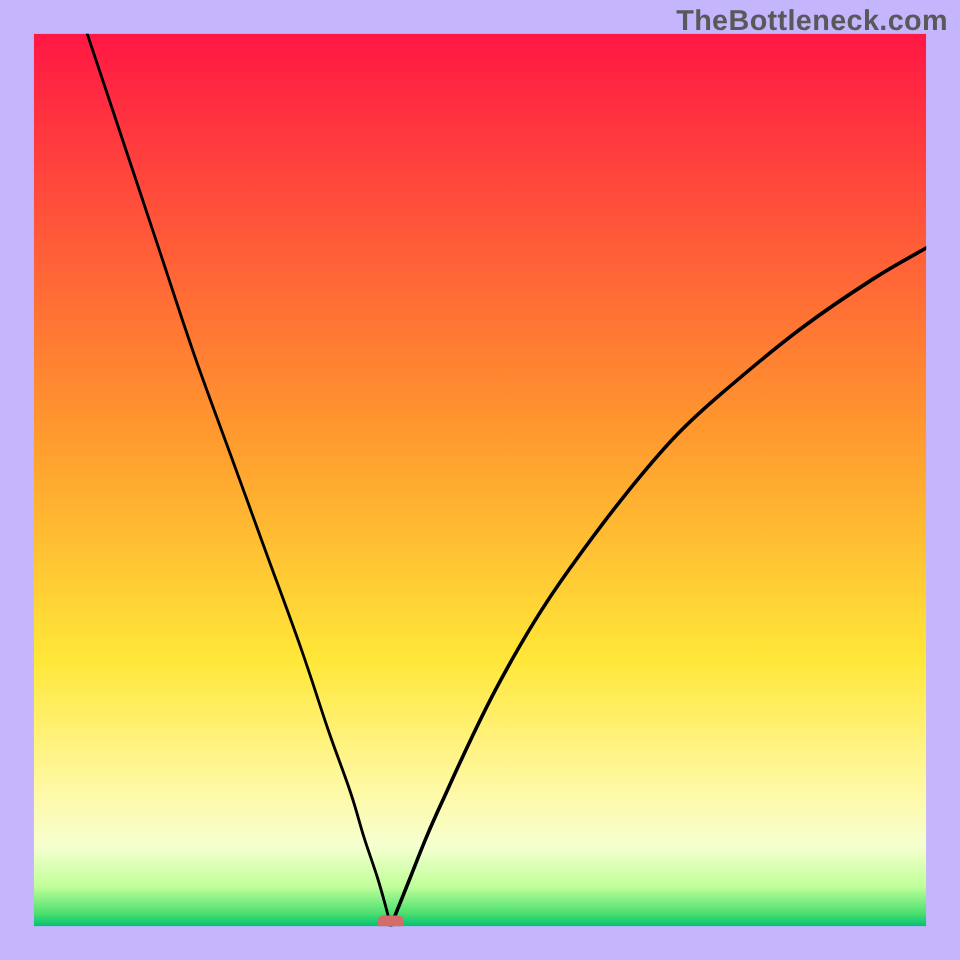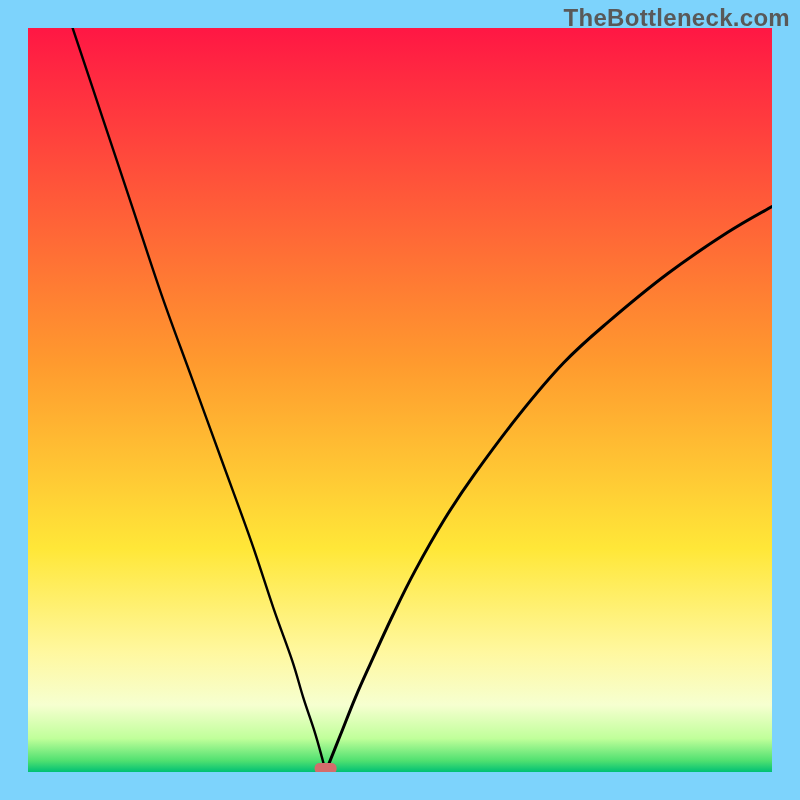--- a/index.html
+++ b/index.html
@@ -8,21 +8,21 @@
     width: 800px;
     height: 800px;
     background: #000;
     overflow: hidden;
     font-family: Arial, Helvetica, sans-serif;
   }
   .frame {
     position: relative;
     width: 800px;
     height: 800px;
-    background: #7dd3fc;
+    background: #c4b5fd;
   }
   .watermark {
     position: absolute;
     top: 4px;
     right: 10px;
     color: #595959;
     font-size: 24px;
     font-weight: 600;
     letter-spacing: 0.3px;
     z-index: 5;

